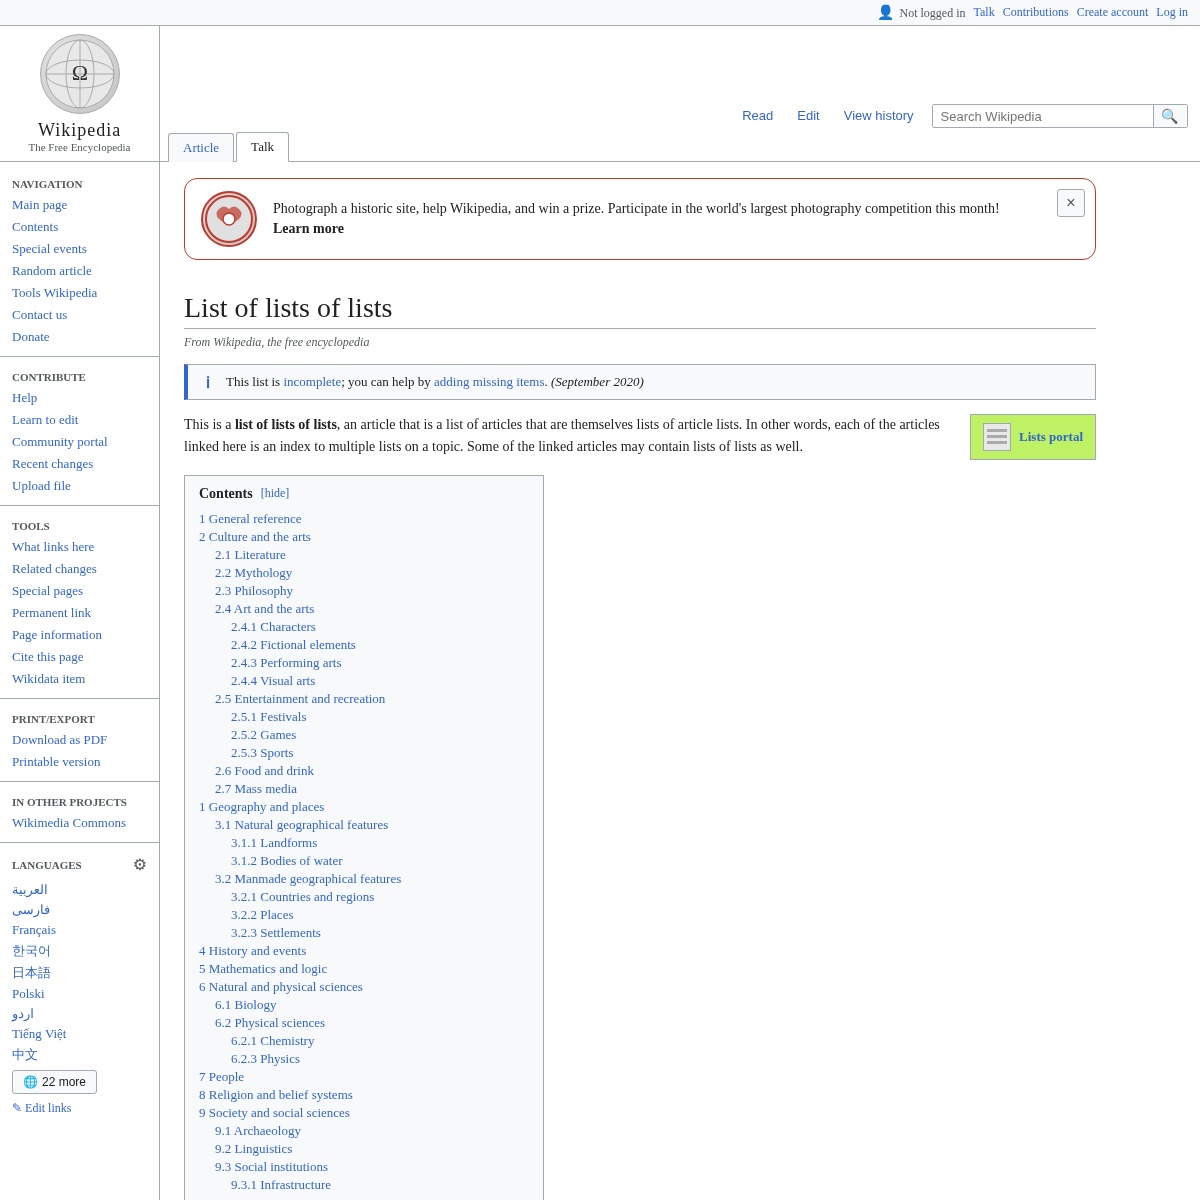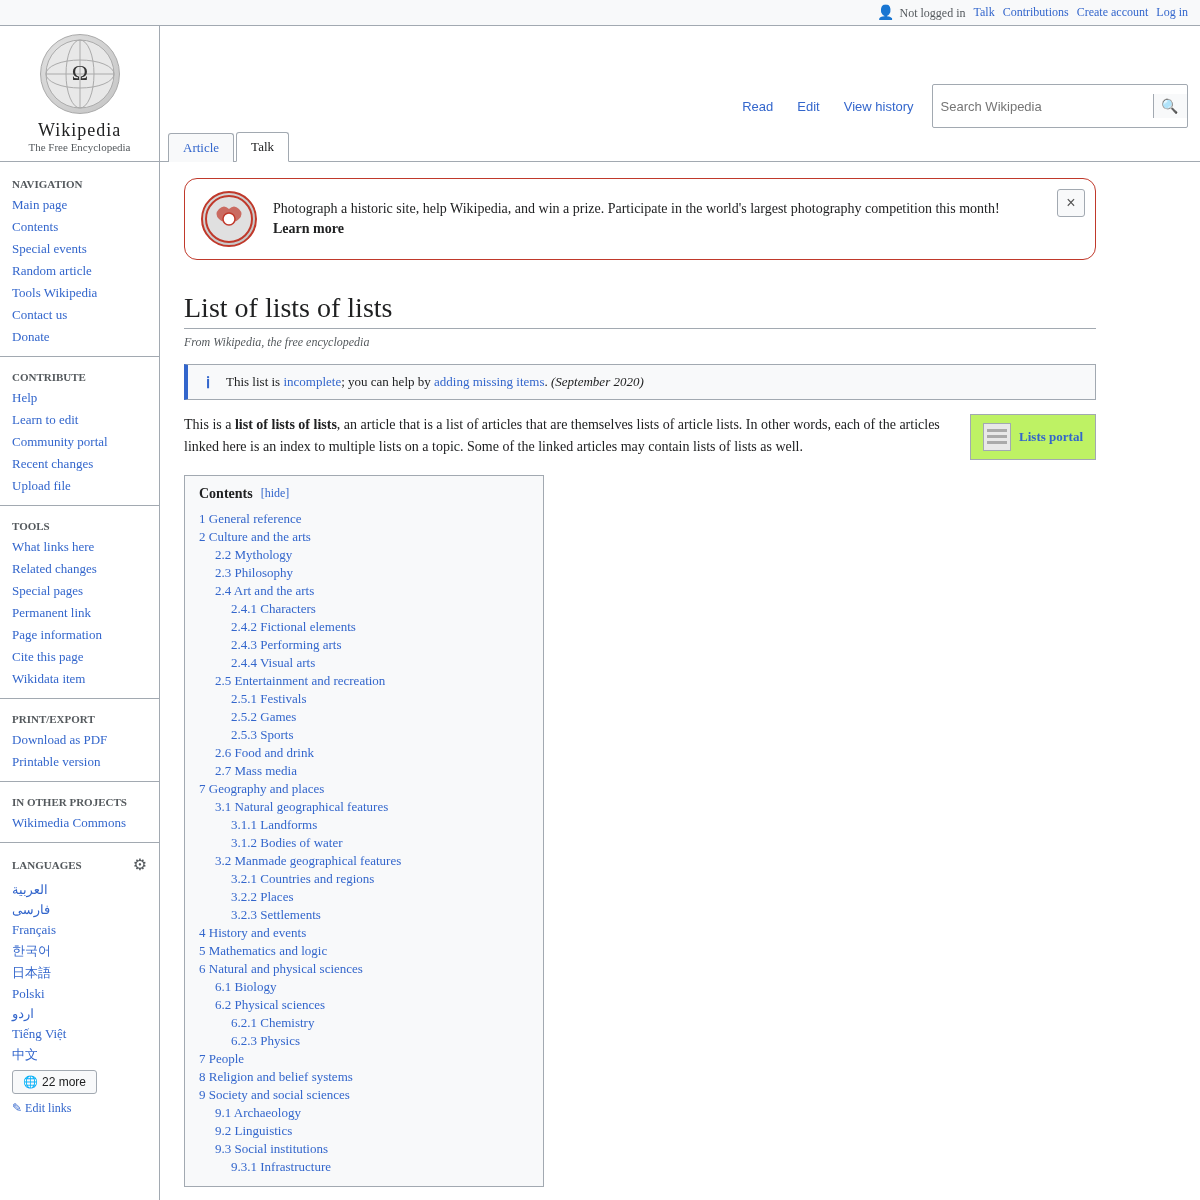--- a/index.html
+++ b/index.html
@@ -88,21 +88,21 @@
       cursor: pointer;
       background: none;
       border: none;
     }
     #search-box {
       display: flex;
       align-items: center;
       border: 1px solid #a2a9b1;
       border-radius: 2px;
       overflow: hidden;
-      height: 44px;
+      height: 24px;
     }
     #search-input {
       width: 220px;
       padding: 4px 8px;
       font-size: 13px;
       border: none;
       outline: none;
       color: #888;
     }
     #search-btn {
@@ -304,21 +304,21 @@
       display: block;
       padding: 3px 12px;
       font-size: 12px;
       color: #3366cc;
       cursor: pointer;
     }
 
     
     #header-top-row {
       display: flex;
-      align-items: center;
+      align-items: flex-end;
       justify-content: flex-end;
       padding: 4px 12px 4px 0;
       gap: 8px;
       font-size: 12px;
     }
     #page-actions { display: flex; align-items: center; gap: 4px; }
   </style>
 </head>
 <body>
 
@@ -501,34 +501,35 @@
     
     <div id="contents-box">
       <div id="contents-title-row">
         <span>Contents</span>
         <span id="contents-hide">[hide]</span>
       </div>
       <div id="toc-list">
 
         <div class="toc-item toc-1"><a href="#">1 General reference</a></div>
         <div class="toc-item toc-1"><a href="#">2 Culture and the arts</a></div>
+        <div class="toc-item toc-2"><a href="#">2.1 Literature</a></div>
         <div class="toc-item toc-2"><a href="#">2.2 Mythology</a></div>
         <div class="toc-item toc-2"><a href="#">2.3 Philosophy</a></div>
         <div class="toc-item toc-2"><a href="#">2.4 Art and the arts</a></div>
         <div class="toc-item toc-3"><a href="#">2.4.1 Characters</a></div>
         <div class="toc-item toc-3"><a href="#">2.4.2 Fictional elements</a></div>
         <div class="toc-item toc-3"><a href="#">2.4.3 Performing arts</a></div>
         <div class="toc-item toc-3"><a href="#">2.4.4 Visual arts</a></div>
         <div class="toc-item toc-2"><a href="#">2.5 Entertainment and recreation</a></div>
         <div class="toc-item toc-3"><a href="#">2.5.1 Festivals</a></div>
         <div class="toc-item toc-3"><a href="#">2.5.2 Games</a></div>
         <div class="toc-item toc-3"><a href="#">2.5.3 Sports</a></div>
         <div class="toc-item toc-2"><a href="#">2.6 Food and drink</a></div>
         <div class="toc-item toc-2"><a href="#">2.7 Mass media</a></div>
-        <div class="toc-item toc-1"><a href="#">7 Geography and places</a></div>
+        <div class="toc-item toc-1"><a href="#">1 Geography and places</a></div>
         <div class="toc-item toc-2"><a href="#">3.1 Natural geographical features</a></div>
         <div class="toc-item toc-3"><a href="#">3.1.1 Landforms</a></div>
         <div class="toc-item toc-3"><a href="#">3.1.2 Bodies of water</a></div>
         <div class="toc-item toc-2"><a href="#">3.2 Manmade geographical features</a></div>
         <div class="toc-item toc-3"><a href="#">3.2.1 Countries and regions</a></div>
         <div class="toc-item toc-3"><a href="#">3.2.2 Places</a></div>
         <div class="toc-item toc-3"><a href="#">3.2.3 Settlements</a></div>
         <div class="toc-item toc-1"><a href="#">4 History and events</a></div>
         <div class="toc-item toc-1"><a href="#">5 Mathematics and logic</a></div>
         <div class="toc-item toc-1"><a href="#">6 Natural and physical sciences</a></div>

